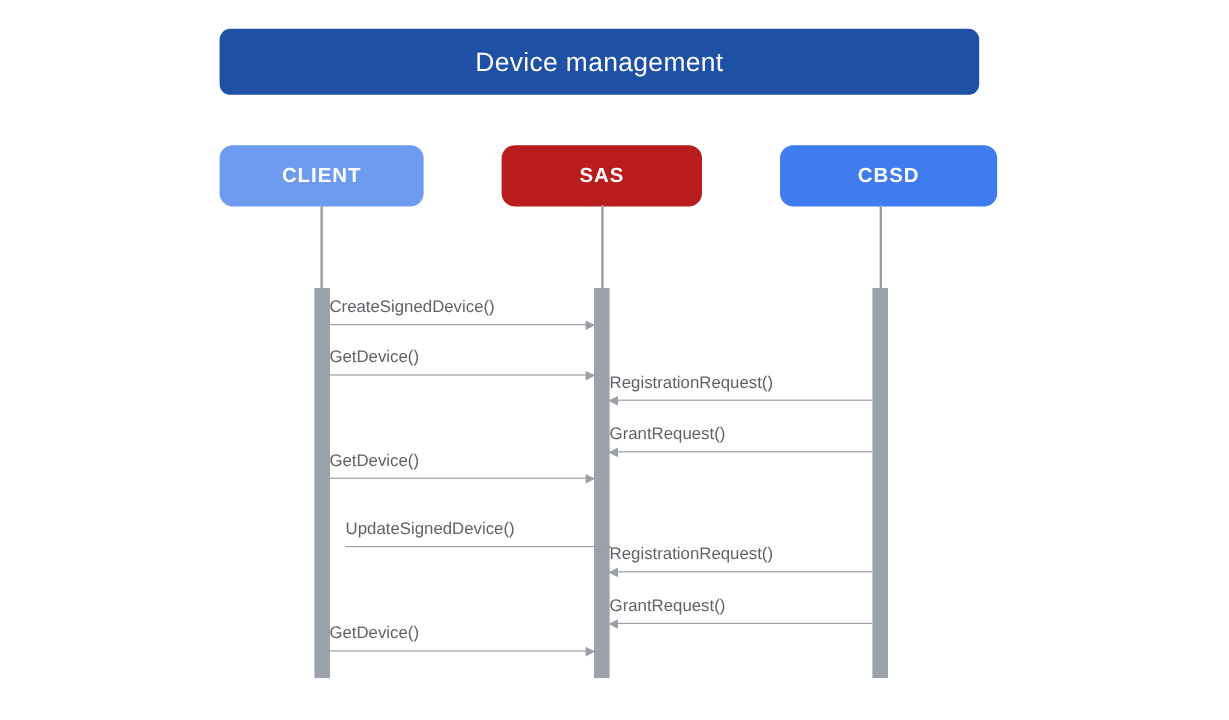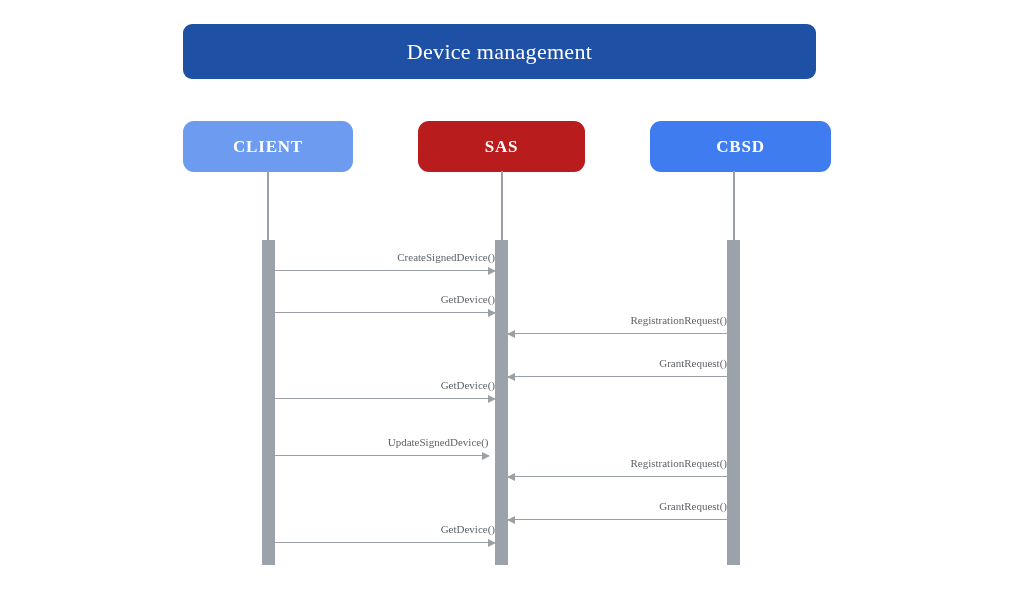--- a/index.html
+++ b/index.html
@@ -1,15 +1,15 @@
 <!DOCTYPE html>
 <html style="--bg: #ffffff; --title-bg: #1e50a5; --text-on-blue: #ffffff; --lifeline: #9aa0a6; --bar: #9ca2aa; --msg-text: #5f6368;"><head>
 <meta charset="utf-8">
 <style>
-  * { margin: 0; padding: 0; box-sizing: border-box; font-family: Liberation Serif, serif; }
+  * { margin: 0; padding: 0; box-sizing: border-box; }
   html, body { background: #fff; }
   body { font-family: "Liberation Sans", "DejaVu Sans", sans-serif; }
 
   .stage {
     position: relative;
     width: 1024px;
     height: 600px;
     background: var(--bg, #ffffff);
     overflow: hidden;
   }
@@ -51,22 +51,22 @@
     position: absolute;
     top: 240px; height: 325px;
     width: 13px;
     background: var(--bar, #9ca2aa);
   }
 
   .msg { position: absolute; height: 28px; }
   .msg-label {
     position: absolute;
     left: 0; right: 0; bottom: 8px;
-    text-align: right;
-    font-size: 11px;
+    text-align: left;
+    font-size: 14px;
     color: var(--msg-text, #5f6368);
     white-space: nowrap;
   }
   .msg-line {
     position: absolute;
     left: 0; right: 0; bottom: 0;
     height: 1.5px;
     background: var(--lifeline, #9aa0a6);
   }
   .msg-arrow {
@@ -137,21 +137,21 @@
     <span class="msg-line"></span>
     <span class="msg-arrow dir-left"></span>
   </div>
 
   <div class="msg" style="left: 274.5px; width: 220.5px; top: 371px; height: 28px;">
     <span class="msg-label">GetDevice()</span>
     <span class="msg-line"></span>
     <span class="msg-arrow dir-right"></span>
   </div>
 
-  <div class="msg" style="left: 268px; width: 220.5px; top: 428px; height: 28px;">
+  <div class="msg" style="left: 288px; width: 220.5px; top: 428px; height: 28px;">
     <span class="msg-label">UpdateSignedDevice()</span>
     <span class="msg-line"></span>
     <span class="msg-arrow dir-right"></span>
   </div>
 
   <div class="msg" style="left: 508px; width: 219px; top: 449px; height: 28px;">
     <span class="msg-label">RegistrationRequest()</span>
     <span class="msg-line"></span>
     <span class="msg-arrow dir-left"></span>
   </div>

